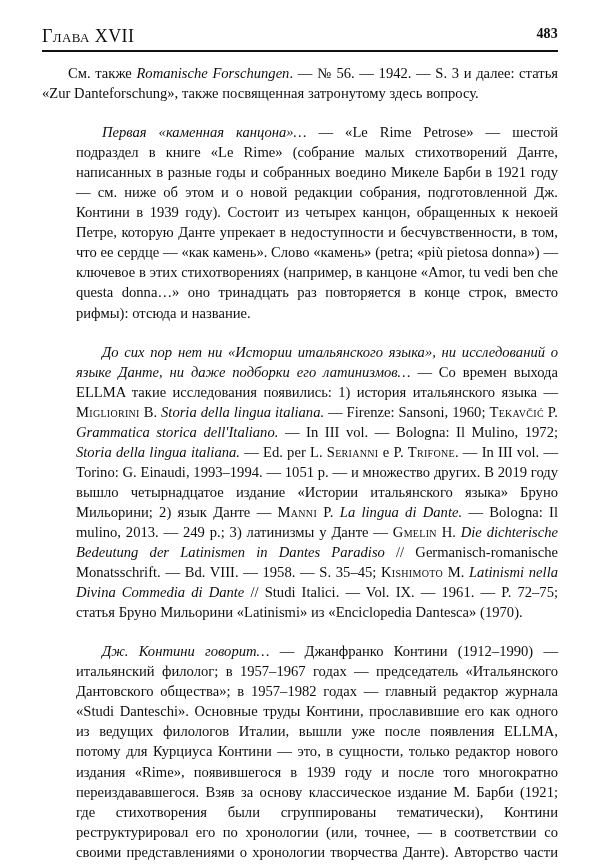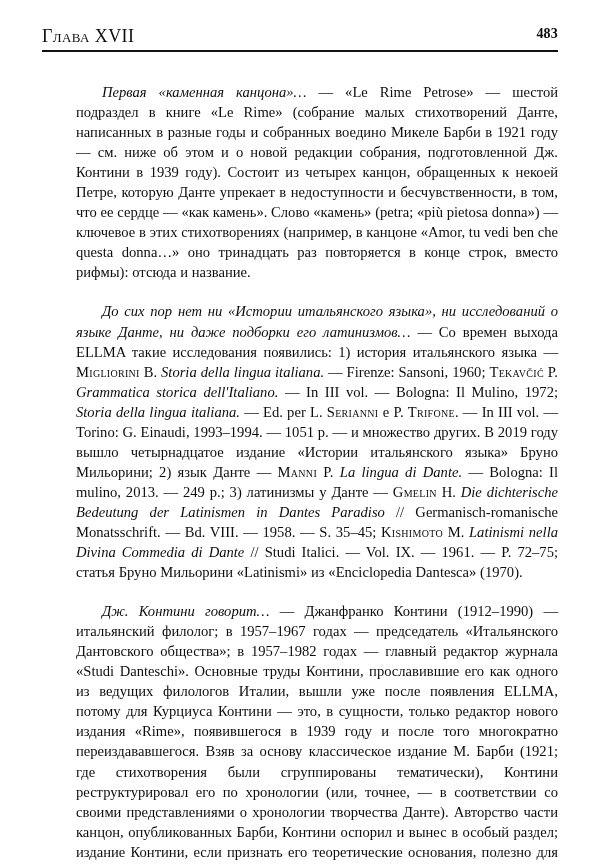--- a/index.html
+++ b/index.html
@@ -94,20 +94,21 @@
 <div class="page">
 
   <div class="runhead">
     <span class="runhead-title">Глава XVII</span>
     <span class="runhead-folio">483</span>
   </div>
   <div class="rule"></div>
 
   <div class="textblock">
 
+    <p class="para"><span>См. также </span><span class="it">Romanische Forschungen</span><span>. — № 56. — 1942. — S. 3 и далее: статья «Zur Danteforschung», также посвященная затронутому здесь вопросу.</span></p>
 
     <p class="para gap"><span class="lemma">Первая «каменная канцона»…</span><span> — «Le Rime Petrose» — шестой подраздел в книге «Le Rime» (собрание малых стихотворений Данте, написанных в разные годы и собранных воедино Микеле Барби в 1921 году — см. ниже об этом и о новой редакции собрания, подготовленной Дж. Контини в 1939 году). Состоит из четырех канцон, обращенных к некоей Петре, которую Данте упрекает в недоступности и бесчувственности, в том, что ее сердце — «как камень». Слово «камень» (petra; «più pietosa donna») — ключевое в этих стихотворениях (например, в канцоне «Amor, tu vedi ben che questa donna…» оно тринадцать раз повторяется в конце строк, вместо рифмы): отсюда и название.</span></p>
 
     <p class="para gap"><span class="lemma">До сих пор нет ни «Истории итальянского языка», ни исследований о языке Данте, ни даже подборки его латинизмов…</span><span> — Со времен выхода ELLMA такие исследования появились: 1) история итальянского языка — </span><span class="sc">Migliorini</span><span> B. </span><span class="it">Storia della lingua italiana.</span><span> — Firenze: Sansoni, 1960; </span><span class="sc">Tekavčić</span><span> P. </span><span class="it">Grammatica storica dell'Italiano.</span><span> — In III vol. — Bologna: Il Mulino, 1972; </span><span class="it">Storia della lingua italiana.</span><span> — Ed. per L. </span><span class="sc">Serianni</span><span> e P. </span><span class="sc">Trifone</span><span>. — In III vol. — Torino: G. Einaudi, 1993–1994. — 1051 p. — и множество других. В 2019 году вышло четырнадцатое издание «Истории итальянского языка» Бруно Мильорини; 2) язык Данте — </span><span class="sc">Manni</span><span> P. </span><span class="it">La lingua di Dante.</span><span> — Bologna: Il mulino, 2013. — 249 p.; 3) латинизмы у Данте — </span><span class="sc">Gmelin</span><span> H. </span><span class="it">Die dichterische Bedeutung der Latinismen in Dantes Paradiso</span><span> // Germanisch-romanische Monatsschrift. — Bd. VIII. — 1958. — S. 35–45; </span><span class="sc">Kishimoto</span><span> M. </span><span class="it">Latinismi nella Divina Commedia di Dante</span><span> // Studi Italici. — Vol. IX. — 1961. — P. 72–75; статья Бруно Мильорини «Latinismi» из «Enciclopedia Dantesca» (1970).</span></p>
 
     <p class="para gap"><span class="lemma">Дж. Контини говорит…</span><span> — Джанфранко Контини (1912–1990) — итальянский филолог; в 1957–1967 годах — председатель «Итальянского Дантовского общества»; в 1957–1982 годах — главный редактор журнала «Studi Danteschi». Основные труды Контини, прославившие его как одного из ведущих филологов Италии, вышли уже после появления ELLMA, потому для Курциуса Контини — это, в сущности, только редактор нового издания «Rime», появившегося в 1939 году и после того многократно переиздававшегося. Взяв за основу классическое издание М. Барби (1921; где стихотворения были сгруппированы тематически), Контини реструктурировал его по хронологии (или, точнее, — в соответствии со своими представлениями о хронологии творчества Данте). Авторство части канцон, опубликованных Барби, Контини оспорил и вынес в особый раздел; издание Контини, если признать его теоретические основания, полезно для историко-стилистического анализа, поскольку в нем, как в предисловии утверждает сам Контини, продемонстрирован ход творческой</span></p>
 
   </div>
 </div>
 

